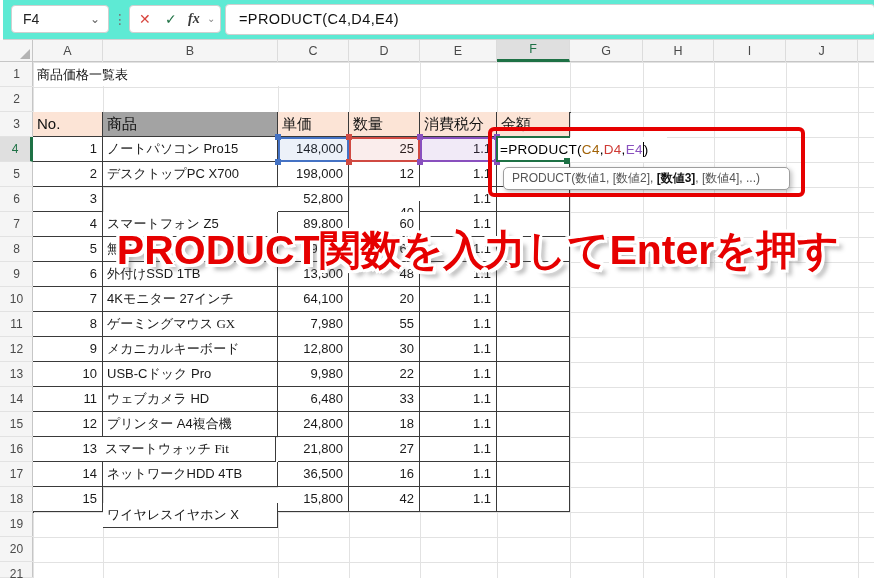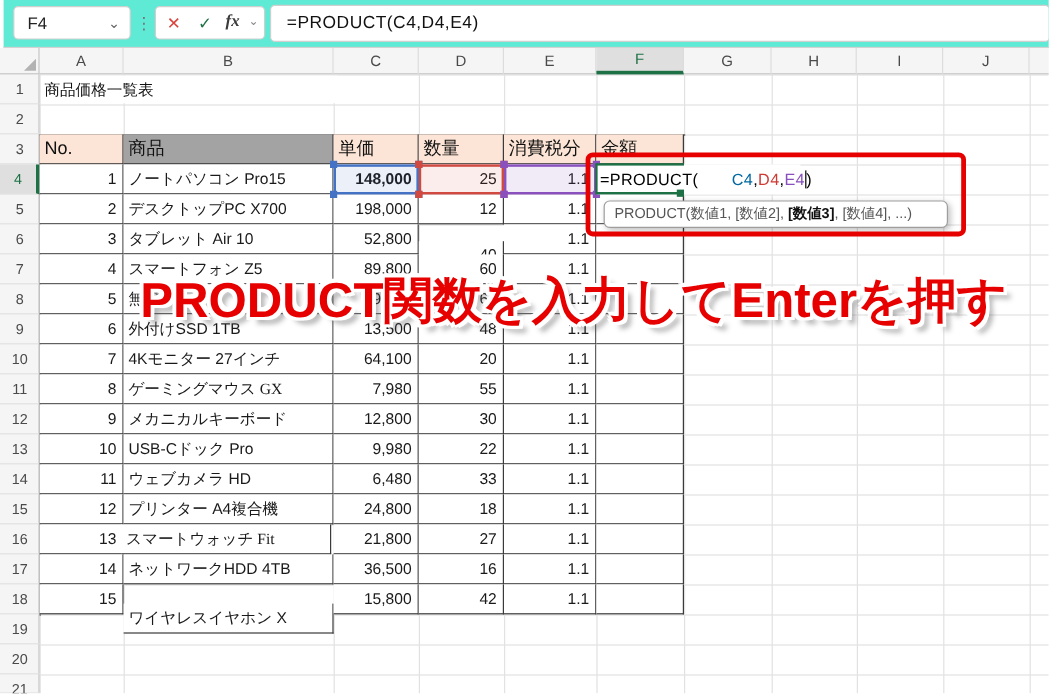--- a/index.html
+++ b/index.html
@@ -173,32 +173,31 @@
       <div class="edge" style="left: 33px; top: 72px; width: 538px; height: 1px;"></div>
       <div class="edge" style="left: 33px; top: 72px; width: 1px; height: 401px;"></div>
       <div class="cell th al" style="left: 33px; top: 72px; width: 70px; height: 25px; background: rgb(252, 228, 214);">No.</div>
       <div class="cell th al" style="left: 103px; top: 72px; width: 175px; height: 25px; background: #a3a3a3;">商品</div>
       <div class="cell th al" style="left: 278px; top: 72px; width: 71px; height: 25px; background: rgb(252, 228, 214);">単価</div>
       <div class="cell th al" style="left: 349px; top: 72px; width: 71px; height: 25px; background: rgb(252, 228, 214);">数量</div>
       <div class="cell th al" style="left: 420px; top: 72px; width: 77px; height: 25px; background: rgb(252, 228, 214);">消費税分</div>
       <div class="cell th al" style="left: 497px; top: 72px; width: 73px; height: 25px; background: rgb(252, 228, 214);">金額</div>
       <div class="cell ar" style="left: 33px; top: 97px; width: 70px; height: 25px;">1</div>
       <div class="cell al" style="left: 103px; top: 97px; width: 175px; height: 25px;">ノートパソコン Pro15</div>
-      <div class="cell ar" style="left: 278px; top: 97px; width: 71px; height: 25px; font-weight: bold;">148,000</div>
+      <div class="cell ar" style="left: 278px; top: 97px; width: 71px; height: 25px;">148,000</div>
       <div class="cell ar" style="left: 349px; top: 97px; width: 71px; height: 25px;">25</div>
       <div class="cell ar" style="left: 420px; top: 97px; width: 77px; height: 25px;">1.1</div>
       <div class="cell ar" style="left: 497px; top: 97px; width: 73px; height: 25px;"></div>
       <div class="cell ar" style="left: 33px; top: 122px; width: 70px; height: 25px;">2</div>
       <div class="cell al" style="left: 103px; top: 122px; width: 175px; height: 25px;">デスクトップPC X700</div>
       <div class="cell ar" style="left: 278px; top: 122px; width: 71px; height: 25px;">198,000</div>
       <div class="cell ar" style="left: 349px; top: 122px; width: 71px; height: 25px;">12</div>
       <div class="cell ar" style="left: 420px; top: 122px; width: 77px; height: 25px;">1.1</div>
       <div class="cell ar" style="left: 497px; top: 122px; width: 73px; height: 25px;"></div>
       <div class="cell ar" style="left: 33px; top: 147px; width: 70px; height: 25px;">3</div>
-      <div class="cell al" style="left: 103px; top: 147px; width: 175px; height: 25px;">タブレット Air 10</div>
       <div class="cell ar" style="left: 278px; top: 147px; width: 71px; height: 25px;">52,800</div>
       <div class="cell ar" style="left: 349px; top: 147px; width: 71px; height: 25px; margin-top: 14px;">40</div>
       <div class="cell ar" style="left: 420px; top: 147px; width: 77px; height: 25px;">1.1</div>
       <div class="cell ar" style="left: 497px; top: 147px; width: 73px; height: 25px;"></div>
       <div class="cell ar" style="left: 33px; top: 172px; width: 70px; height: 25px;">4</div>
       <div class="cell al" style="left: 103px; top: 172px; width: 175px; height: 25px;">スマートフォン Z5</div>
       <div class="cell ar" style="left: 278px; top: 172px; width: 71px; height: 25px;">89,800</div>
       <div class="cell ar" style="left: 349px; top: 172px; width: 71px; height: 25px;">60</div>
       <div class="cell ar" style="left: 420px; top: 172px; width: 77px; height: 25px;">1.1</div>
       <div class="cell ar" style="left: 497px; top: 172px; width: 73px; height: 25px;"></div>
@@ -281,21 +280,21 @@
       <div class="refbox" style="left: 420px; top: 97px; width: 77px; height: 25px; border: 2px solid rgb(137, 80, 190); background: rgba(137, 80, 190, 0.12);"></div>
       <div class="handle" style="left: 417px; top: 94px; background: rgb(137, 80, 190);"></div>
       <div class="handle" style="left: 494px; top: 94px; background: rgb(137, 80, 190);"></div>
       <div class="handle" style="left: 417px; top: 119px; background: rgb(137, 80, 190);"></div>
       <div class="handle" style="left: 494px; top: 119px; background: rgb(137, 80, 190);"></div>
       <div class="editor" style=""></div>
       <div class="gline" style="left: 497px; top: 96px; width: 73px; height: 2px; background: rgb(30, 113, 69);"></div>
       <div class="gline" style="left: 497px; top: 120px; width: 73px; height: 2px; background: rgb(30, 113, 69);"></div>
       <div class="gline" style="left: 496px; top: 96px; width: 2px; height: 26px; background: rgb(30, 113, 69);"></div>
       <div class="handle" style="left: 564px; top: 118px; background: rgb(30, 113, 69);"></div>
-      <div class="editor-text" style=""><span style="color: rgb(0, 0, 0);">=PRODUCT(</span><span style="color: #0369a1; margin-left: 28px;">C4</span><span style="color: rgb(0, 0, 0);">,</span><span style="color: rgb(206, 58, 52);">D4</span><span style="color: rgb(0, 0, 0);">,</span><span style="color: rgb(137, 80, 190);">E4</span><span class="caret"></span><span style="color: rgb(0, 0, 0);">)</span></div>
+      <div class="editor-text" style=""><span style="color: rgb(0, 0, 0);">=PRODUCT(</span><span style="color: #a16207;">C4</span><span style="color: rgb(0, 0, 0);">,</span><span style="color: rgb(206, 58, 52);">D4</span><span style="color: rgb(0, 0, 0);">,</span><span style="color: rgb(137, 80, 190);">E4</span><span class="caret"></span><span style="color: rgb(0, 0, 0);">)</span></div>
     </div>
 
   <div class="titlecell">商品価格一覧表</div>
 
   <div class="redrect" id="redrect" style="border-color: rgb(230, 0, 0);"></div>
 
   <div class="tooltip">
     <span>PRODUCT(数値1, [数値2], </span><b>[数値3]</b><span>, [数値4], ...)</span>
   </div>
 

